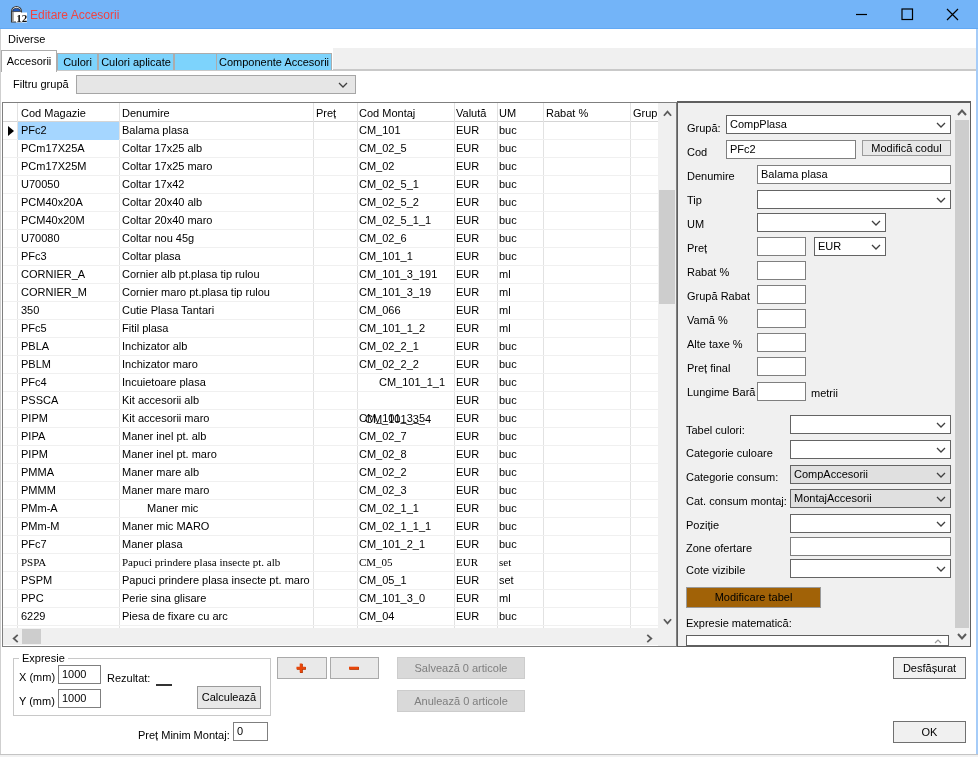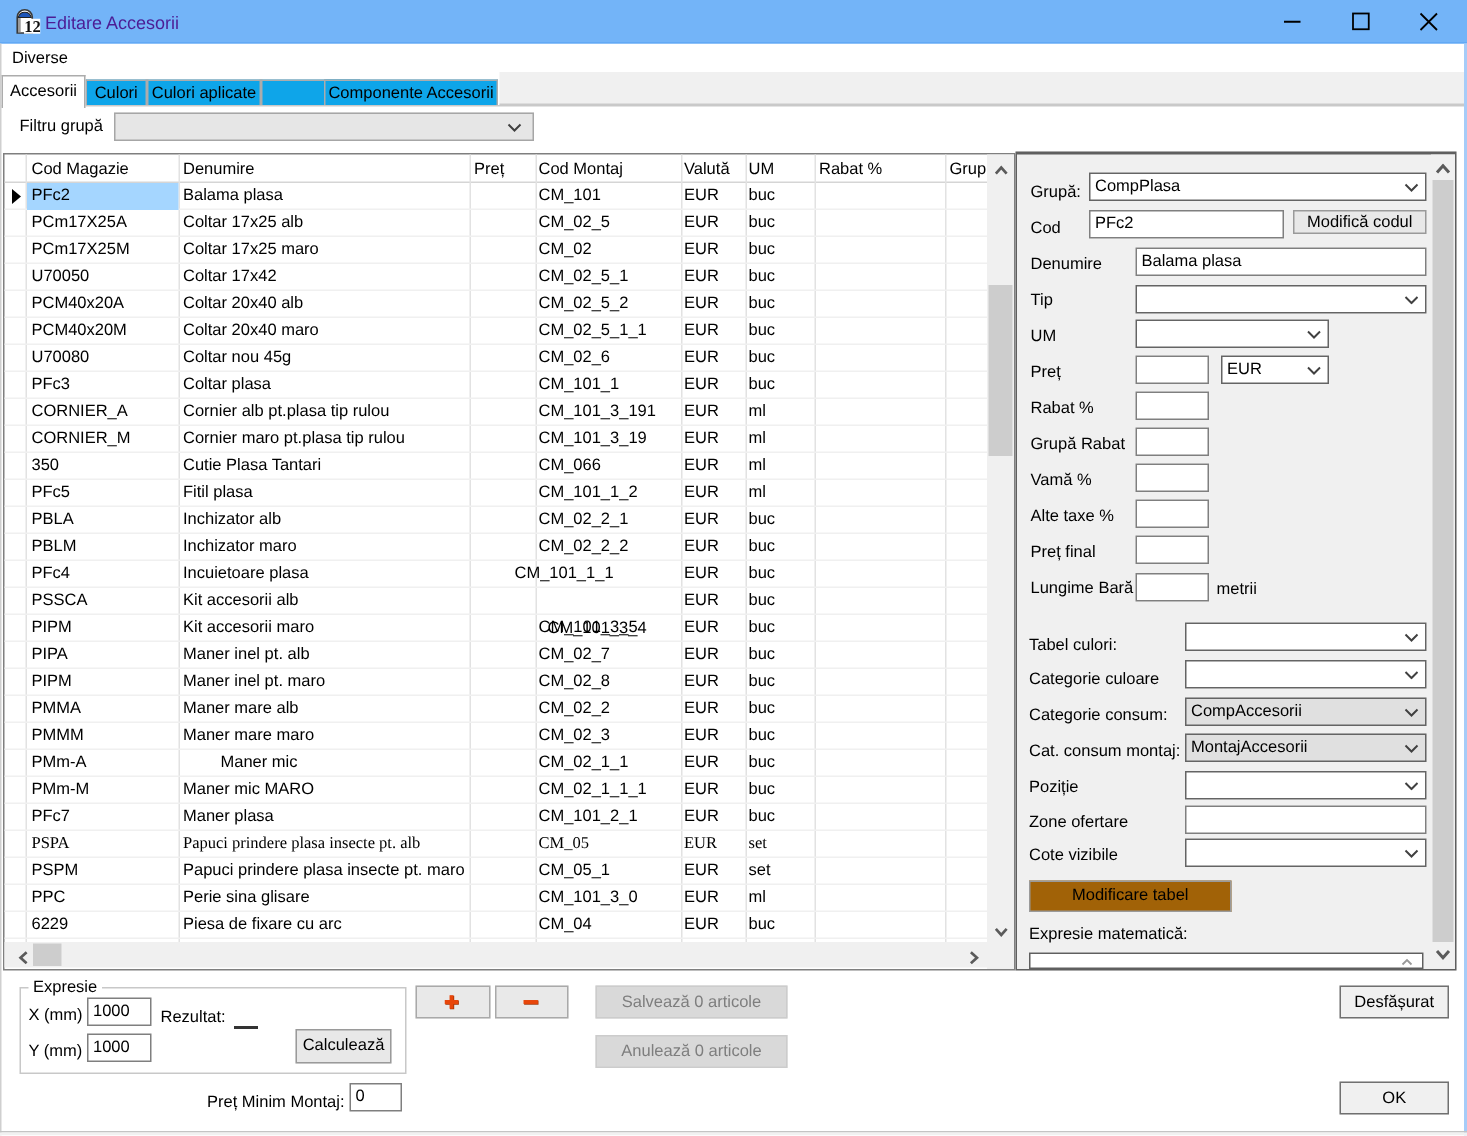--- a/index.html
+++ b/index.html
@@ -1,24 +1,24 @@
 <!DOCTYPE html>
 <html><head>
 <meta charset="utf-8">
 <style>
 * { margin:0; padding:0; box-sizing:border-box; }
 html,body { width:978px; height:757px; overflow:hidden; }
 body { font-family:"Liberation Sans", sans-serif; font-size:11px; color:#000; background:#fff; position:relative; }
 .abs { position:absolute; }
 #titlebar { position:absolute; left:0; top:0; width:978px; height:29px; background:#73B4F8; border-bottom:1px solid #62A9F5;}
-#title { position:absolute; left:30px; top:8px; font-size:12px; color:#4c1d95; }
+#title { position:absolute; left:30px; top:8px; font-size:12px; color:#ef4444; }
 #menubar { position:absolute; left:0; top:30px; width:978px; height:20px; background:#fff; }
 #menubar span { position:absolute; left:8px; top:3px; }
 #tabrow { position:absolute; left:0; top:50px; width:978px; height:22px; background:#fff; }
-.tab { position:absolute; top:53px; height:17px; white-space:nowrap; background:#0ea5e9; border:1px solid #ACACAC; border-bottom:none; text-align:center; line-height:17px; }
+.tab { position:absolute; top:53px; height:17px; white-space:nowrap; background:#7dd3fc; border:1px solid #ACACAC; border-bottom:none; text-align:center; line-height:17px; }
 .tab.sel { top:50px; height:22px; background:#fff; line-height:21px; z-index:2; }
 #filtru-label { position:absolute; left:13px; top:78px; }
 .edit { position:absolute; background:#fff; border:1px solid #7F7F7F; line-height:17px; padding-left:3px; white-space:nowrap; overflow:hidden;}
 .combo { position:absolute; background:#fff; border:1px solid #646464; line-height:17px; padding-left:3px; white-space:nowrap; overflow:hidden;}
 .combo.gray { background:#E0E0E0; }
 .combo.disabled { background:#E6E6E6; border-color:#A6A6A6; }
 .btn { position:absolute; background:#E7E7E7; border:1px solid #8A8A8A; text-align:center; }
 .btn.flat { background:#D9D9D9; border:1px solid #CCCCCC; color:#7E7E7E; }
 #grid { position:absolute; left:2px; top:102px; width:675px; height:545px; border:1px solid #7F7F7F; background:#fff; }
 .hcell { position:absolute; top:1px; height:19px; line-height:19px; white-space:nowrap; }
@@ -192,21 +192,21 @@
 <div class="row" style="top:253px;">
       <div class="c" style="left:18px;">PBLM</div>
       <div class="c" style="left:119px;">Inchizator maro</div>
       <div class="c" style="left:356px;">CM_02_2_2</div>
       <div class="c" style="left:453px;">EUR</div>
       <div class="c" style="left:496px;">buc</div>
     </div>
 <div class="row" style="top:271px;">
       <div class="c" style="left:18px;">PFc4</div>
       <div class="c" style="left:119px;">Incuietoare plasa</div>
-      <div class="c" style="left:340px;">CM_101_1_1</div>
+      <div class="c" style="left:376px;">CM_101_1_1</div>
       <div class="c" style="left:453px;">EUR</div>
       <div class="c" style="left:496px;">buc</div>
     </div>
 <div class="row" style="top:289px;">
       <div class="c" style="left:18px;">PSSCA</div>
       <div class="c" style="left:119px;">Kit accesorii alb</div>
       <div class="c" style="left:362px;margin-top:19px;">CM_101_3_4</div>
       <div class="c" style="left:453px;">EUR</div>
       <div class="c" style="left:496px;">buc</div>
     </div>

